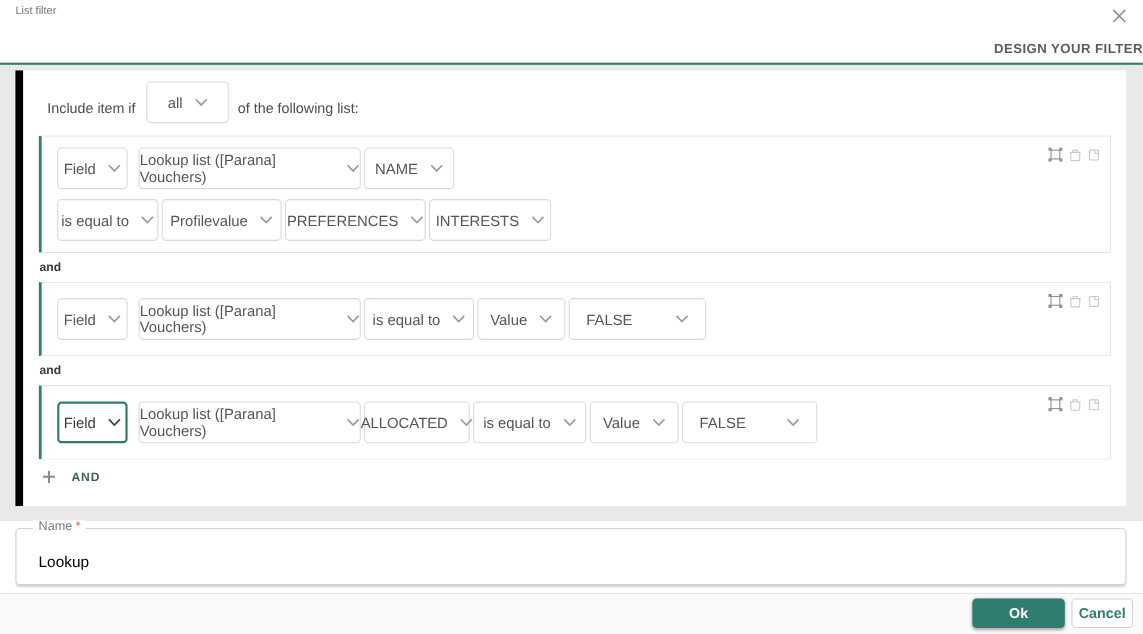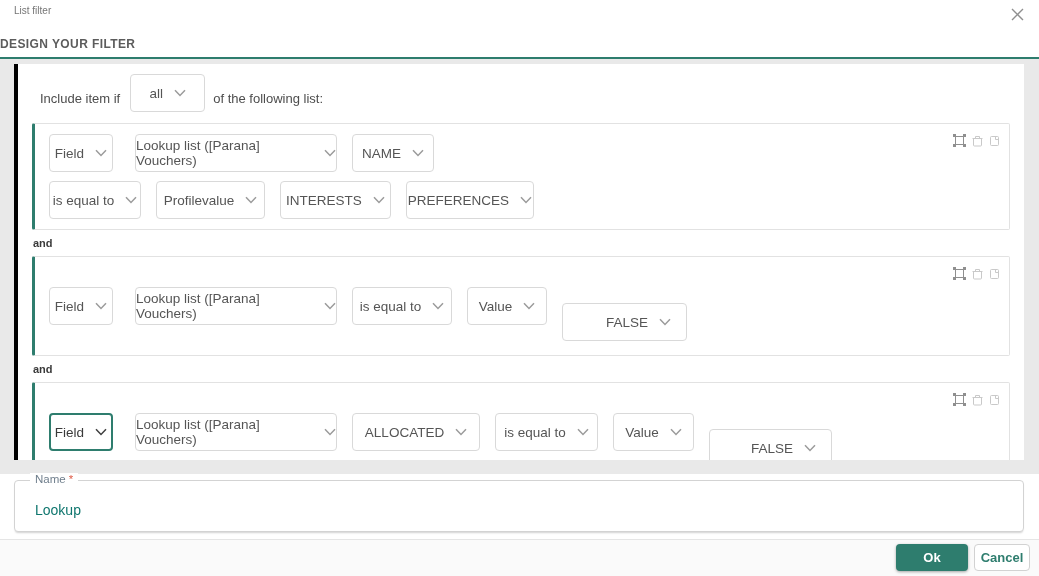--- a/index.html
+++ b/index.html
@@ -11,78 +11,78 @@
   }
   .dialog { position:relative; width:1039px; height:576px; background:#fff; }
 
   
   .titlebar { position:relative; height:28px; background:#fff; }
   .dialog-title { position:absolute; left:14px; top:5px; font-size:10px; color:#757575; }
   .close-btn { position:absolute; right:12px; top:4px; width:20px; height:20px;
     background:none; border:none; cursor:pointer; display:flex; align-items:center; justify-content:center; }
 
   
-  .subheader { height:29px; display:flex; align-items:flex-end; justify-content:flex-start; padding-bottom:6px; }
+  .subheader { height:29px; display:flex; align-items:flex-end; justify-content:flex-end; padding-bottom:6px; }
   .subheader-text { font-size:12px; font-weight:bold; color:#5c5c5c; letter-spacing:.4px; }
   .teal-rule { height:2px; background:#2e7d6e; }
 
   
   .workspace { height:415px; background:#e9e9e9; padding:5px 15px 14px 14px; }
-  .main-panel { background:#fff; height:100%; border-left:4px solid #000000;
+  .main-panel { background:#fff; height:100%; border-left:7px solid #000000;
     padding:10px 14px 8px 14px; overflow:hidden; }
 
   
   .include-row { display:flex; align-items:flex-end; margin-bottom:11px; }
   .include-row .lbl { font-size:13px; color:#4d4d4d; margin:0 10px 6px 8px; }
   .include-row .lbl.first { margin-left:8px; }
 
   
   .sel { display:inline-flex; align-items:center; justify-content:center; gap:11px;
     height:38px; background:#fff; border:1px solid #d9d9d9; border-radius:4px;
     color:#555; font-size:13.5px; cursor:pointer; flex:none; }
-  .sel.spread { justify-content:flex-end; padding:0 15px;margin-top:32px; }
+  .sel.spread { justify-content:space-between; padding:0 15px; }
   .sel.focused { border:2px solid #2e7d6e; color:#3a3a3a; }
   .sel.focused .chev path { stroke:#3f3f3f; }
   .chev { display:block; flex:none; }
   .chev path { stroke:#9b9b9b; stroke-width:1.5; fill:none; }
 
   
   .cond-group { position:relative; border:1px solid #e2e2e2; border-left:3px solid #2e7d6e;
     border-radius:2px; padding:10px 14px; background:#fff; }
   .cond-group.single { padding:14px; }
-  .sel-line { display:flex; gap:15px; align-items:center; }
+  .sel-line { display:flex; gap:3px; align-items:center; }
   .sel-line + .sel-line { margin-top:9px; }
   .sel.w-field { margin-right:7px; }
 
   .group-actions { position:absolute; top:10px; right:9px; display:flex; align-items:center; gap:6px; }
   .icon-btn { background:none; border:none; padding:0; cursor:pointer; display:flex; align-items:center; }
 
   .and-sep { font-size:11px; font-weight:bold; color:#3a3a3a; margin:7px 0 7px 1px; }
 
   .add-and { display:flex; align-items:center; gap:14px; margin:9px 0 0 3px;
     background:none; border:none; cursor:pointer; }
   .add-and-label { font-size:11px; font-weight:bold; color:#3d6057; letter-spacing:.8px; }
 
   
   .name-section { height:65px; background:#fff; padding:6px 15px 0 14px; }
   .outlined-field { position:relative; height:52px; border:1px solid #d3d3d3; border-radius:4px;
     background:#fff; box-shadow:0 2px 2px -1px rgba(0,0,0,.18); }
   .float-label { position:absolute; top:-8px; left:15px; background:#fff; padding:0 5px;
     font-size:11.5px; color:#6f7e8c; display:flex; gap:3px; }
   .req-star { color:#e0604c; }
   .name-input { width:100%; height:100%; border:none; outline:none; background:transparent;
-    padding:8px 0 0 20px; font-size:14px; color:#0f766e;
+    padding:8px 0 0 20px; font-size:14px; color:#000000;
     font-family:"Liberation Sans","DejaVu Sans",sans-serif; }
 
   
   .footer { height:39px; background:#fafafa; border-top:1px solid #e5e5e5;
     display:flex; align-items:center; justify-content:flex-end; gap:6px; padding:0 9px 4px 0; }
   .btn { height:27px; border-radius:4px; font-size:13px; font-weight:bold; cursor:pointer;
     font-family:"Liberation Sans","DejaVu Sans",sans-serif; }
-  .btn-ok { width:72px; background:#2e7d6e; color:#fff; border:none;
+  .btn-ok { width:84px; background:#2e7d6e; color:#fff; border:none;
     box-shadow:0 1px 3px rgba(0,0,0,.35); }
   .btn-cancel { width:56px; background:#fff; color:#2e7d6e; border:1px solid #d2d2d2; }
 </style>
 </head>
 <body>
 
 <div class="dialog">
 
   <div class="titlebar">
     <span class="dialog-title">List filter</span>
@@ -161,28 +161,28 @@
             <svg class="chev" width="12" height="8" viewBox="0 0 12 8">
                 <path d="M1 1.2 L6 6.4 L11 1.2"></path>
               </svg>
           </div>
           <div class="sel" style="width:109px">
             <span>Profilevalue</span>
             <svg class="chev" width="12" height="8" viewBox="0 0 12 8">
                 <path d="M1 1.2 L6 6.4 L11 1.2"></path>
               </svg>
           </div>
+          <div class="sel" style="width:128px">
+            <span>PREFERENCES</span>
+            <svg class="chev" width="12" height="8" viewBox="0 0 12 8">
+                <path d="M1 1.2 L6 6.4 L11 1.2"></path>
+              </svg>
+          </div>
           <div class="sel" style="width:111px">
             <span>INTERESTS</span>
-            <svg class="chev" width="12" height="8" viewBox="0 0 12 8">
-                <path d="M1 1.2 L6 6.4 L11 1.2"></path>
-              </svg>
-          </div>
-          <div class="sel" style="width:128px">
-            <span>PREFERENCES</span>
             <svg class="chev" width="12" height="8" viewBox="0 0 12 8">
                 <path d="M1 1.2 L6 6.4 L11 1.2"></path>
               </svg>
           </div>
         </div>
       </div>
 
       <div class="and-sep">and</div>
 
       <div class="cond-group single">
@@ -273,21 +273,21 @@
             <svg class="chev" width="12" height="8" viewBox="0 0 12 8">
                 <path d="M1 1.2 L6 6.4 L11 1.2"></path>
               </svg>
           </div>
           <div class="sel" style="width:202px">
             <span>Lookup list ([Parana] Vouchers)</span>
             <svg class="chev" width="12" height="8" viewBox="0 0 12 8">
                 <path d="M1 1.2 L6 6.4 L11 1.2"></path>
               </svg>
           </div>
-          <div class="sel" style="width:128px">
+          <div class="sel" style="width:96px">
             <span>ALLOCATED</span>
             <svg class="chev" width="12" height="8" viewBox="0 0 12 8">
                 <path d="M1 1.2 L6 6.4 L11 1.2"></path>
               </svg>
           </div>
           <div class="sel" style="width:103px">
             <span>is equal to</span>
             <svg class="chev" width="12" height="8" viewBox="0 0 12 8">
                 <path d="M1 1.2 L6 6.4 L11 1.2"></path>
               </svg>

